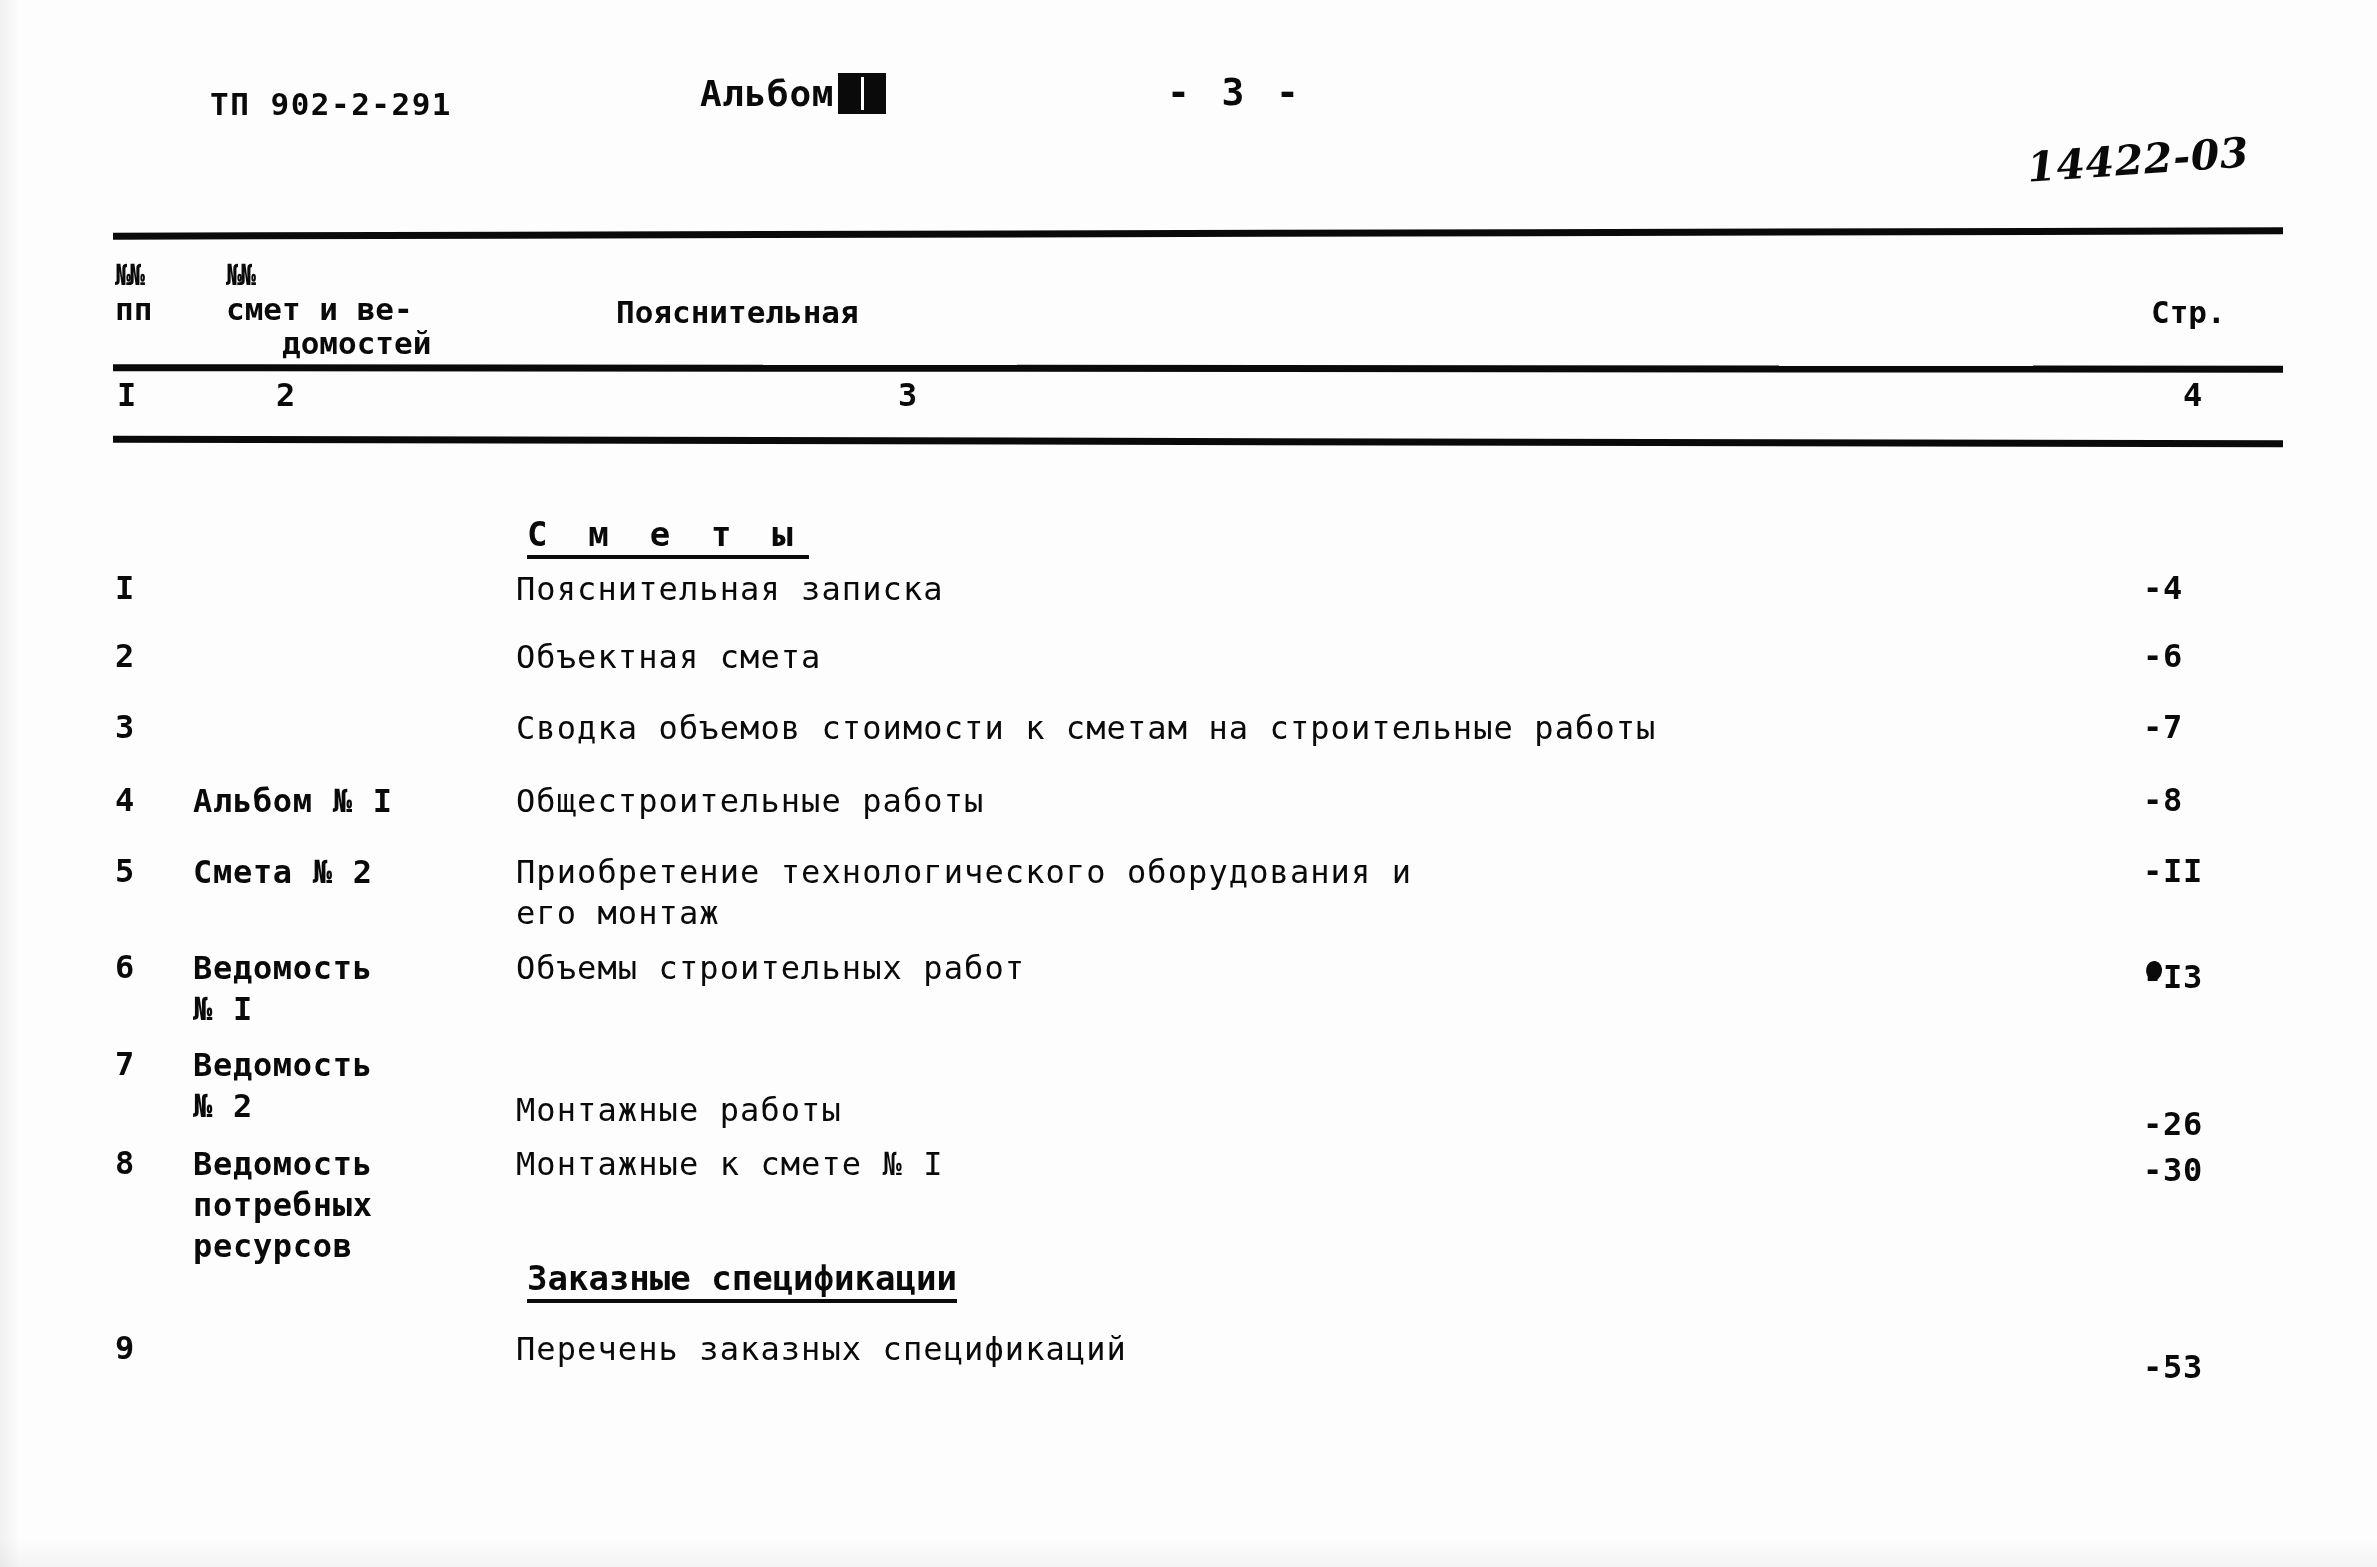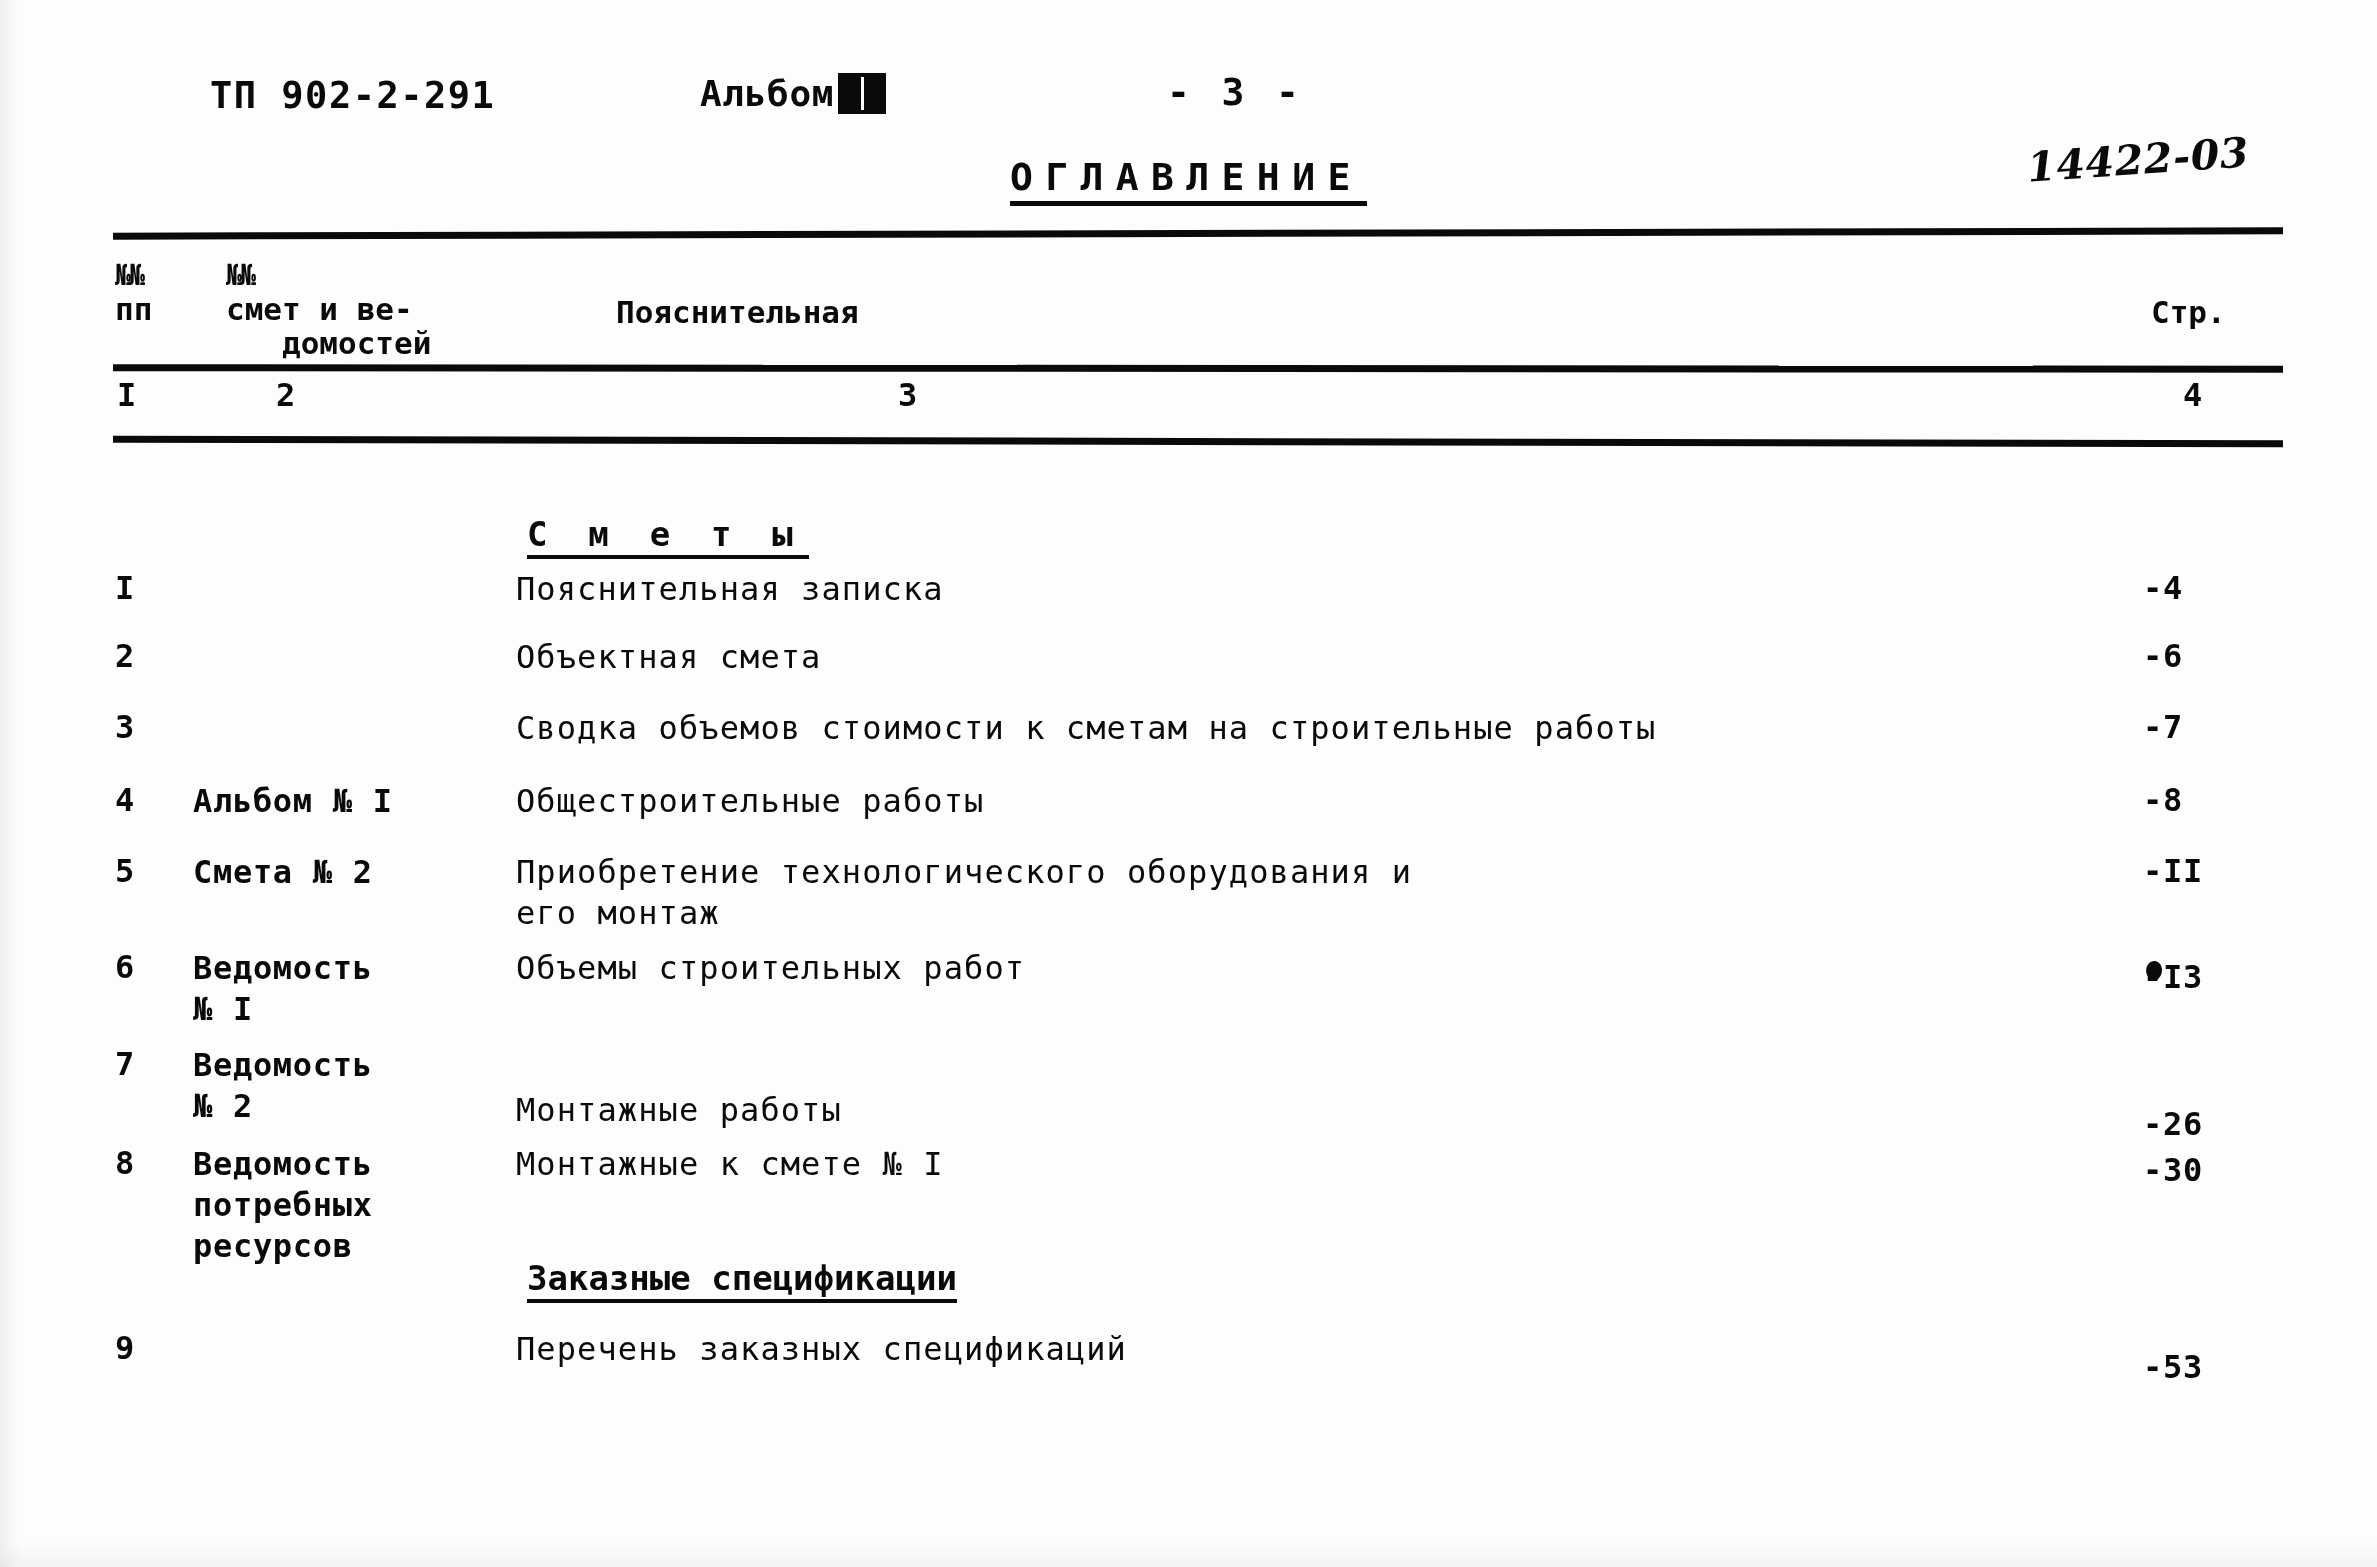--- a/index.html
+++ b/index.html
@@ -26,22 +26,22 @@
   .doc-header {
     position: absolute;
     top: 70px;
     left: 0;
     width: 2377px;
     height: 58px;
   }
   .code-num {
     position: absolute;
     left: 210px;
-    top: 4px;
-    font-size: 37px;
+    top: 16px;
+    font-size: 31px;
     font-weight: 700;
     letter-spacing: 1.5px;
     white-space: nowrap;
     text-align: right;
   }
   .album {
     position: absolute;
     left: 700px;
     top: 2.9px;
     font-size: 36px;
@@ -250,23 +250,20 @@
 
   <div class="doc-header">
     <div class="code-num">ТП 902-2-291</div>
     <div class="album">
       <span>Альбом</span><span class="rom">II</span>
     </div>
     <div class="pagemark">- 3 -</div>
     <div class="stamp">14422-03</div>
   </div>
 
-  <div class="title">
-    <span>ОГЛАВЛЕНИЕ</span>
-  </div>
 
   <div class="rule top"></div>
   <div class="rule mid"></div>
   <div class="rule bot"></div>
 
   <div class="thead">
     <div class="th th-pp"><span class="nn">№№</span>
 пп</div>
     <div class="th th-smet"><span class="nn">№№</span>
 смет и ве-

